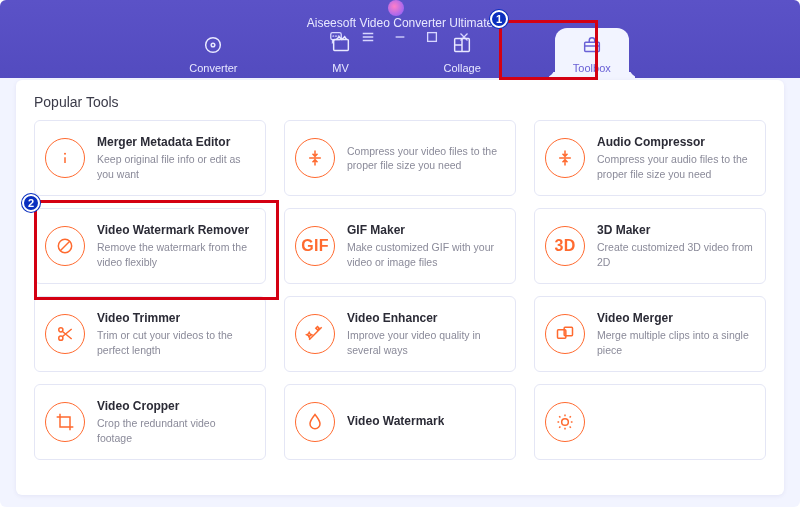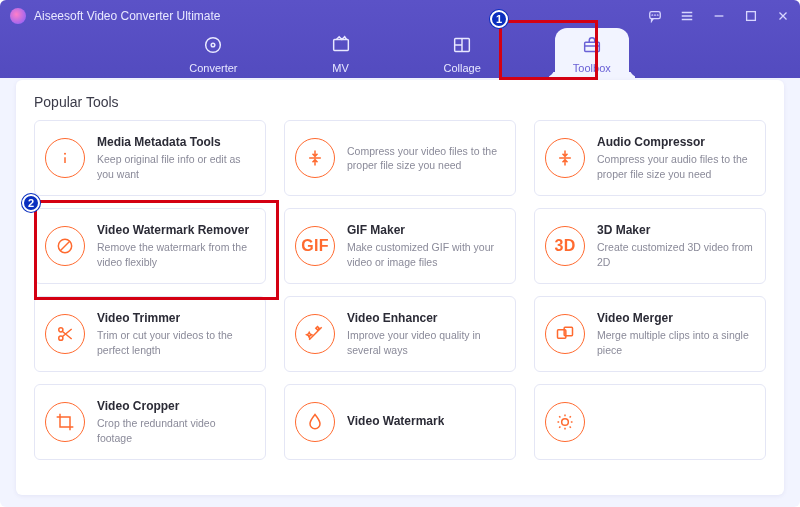--- a/index.html
+++ b/index.html
@@ -2,21 +2,21 @@
 <html><head>
 <meta charset="utf-8">
 <style>
   * { box-sizing: border-box; margin: 0; padding: 0; }
   html, body { width: 800px; height: 507px; font-family: "Segoe UI", Arial, sans-serif; overflow: hidden; }
   .app {
     width: 800px; height: 507px;
     background: linear-gradient(180deg,#5b52c7 0%,#534bbf 78px,#f2f4ff 78px,#f2f4ff 100%);
     border-radius: 6px; overflow: hidden; position: relative; color: #2b2b36;
   }
-  .titlebar { height: 32px; display: flex; align-items: center; padding: 0 10px; color: #e8e8ff; }
+  .titlebar { height: 32px; display: flex; align-items: center; padding: 0 10px; color: #e8e8ff; flex-direction: column; }
   .logo { width: 16px; height: 16px; border-radius: 50%; background: radial-gradient(circle at 40% 40%, #ff7fc8, #7f5bff); margin-right: 8px; flex: 0 0 auto; }
   .title-text { font-size: 12px; font-weight: 500; flex: 1 1 auto; }
   .win-controls { display: flex; gap: 18px; align-items: center; }
   .win-controls .ctl { width: 14px; height: 14px; color: #d8d6ff; display: flex; align-items: center; justify-content: center; cursor: pointer; }
   .win-controls svg { width: 14px; height: 14px; stroke: currentColor; fill: none; stroke-width: 1.5; }
 
   .tabs { height: 46px; display: flex; align-items: flex-end; justify-content: center; gap: 56px; }
   .tab { display: flex; flex-direction: column; align-items: center; gap: 6px; color: #e8e8ff; font-size: 11px; cursor: pointer; padding: 6px 18px 4px; position: relative; }
   .tab .tab-ico { width: 22px; height: 22px; display: flex; align-items: center; justify-content: center; }
   .tab.active { background: #f2f4ff; color: #6a61d6; border-top-left-radius: 12px; border-top-right-radius: 12px; }
@@ -146,21 +146,21 @@
     <div class="grid">
 
       <div class="card">
         <div class="ico">
             <svg viewBox="0 0 24 24">
               <circle cx="12" cy="7" r="1.2" fill="currentColor" stroke="none"></circle>
               <path d="M12 11v7"></path>
             </svg>
           </div>
         <div class="card-text">
-            <div class="card-title">Media Metadata Tools</div>
+            <div class="card-title">Merger Metadata Editor</div>
             <div class="card-desc">Keep original file info or edit as you want</div>
           </div>
       </div>
 
       <div class="card">
         <div class="ico">
             <svg viewBox="0 0 24 24">
               <path d="M12 3v6M12 21v-6M9 7l3 3 3-3M9 17l3-3 3 3M5 12h14"></path>
             </svg>
           </div>

